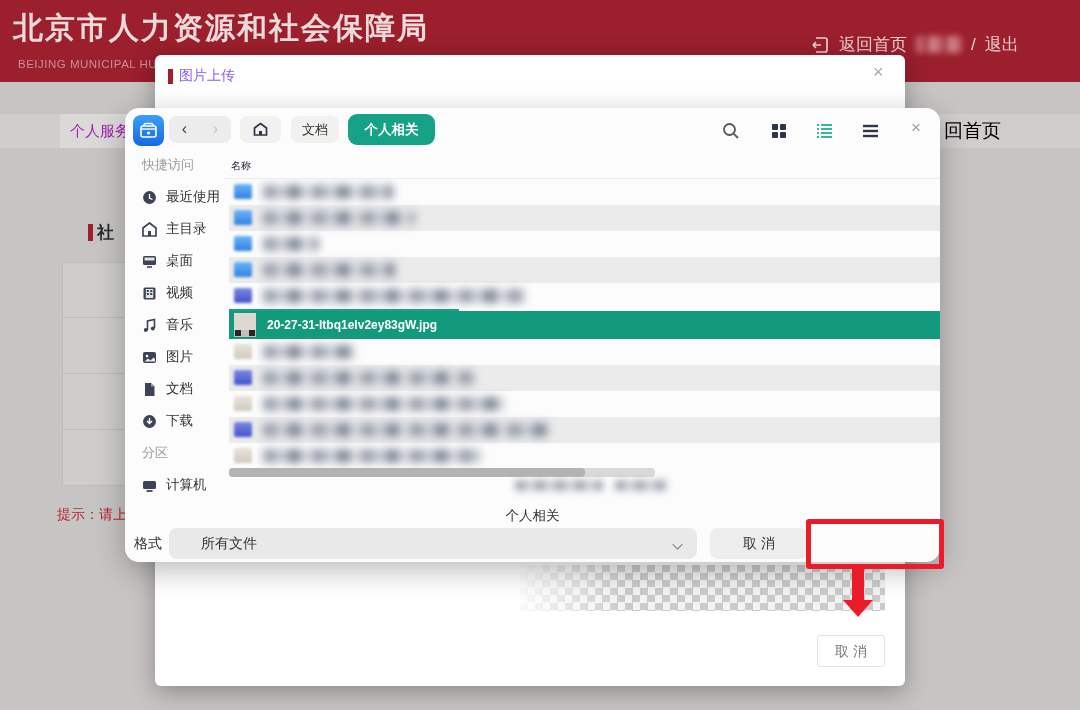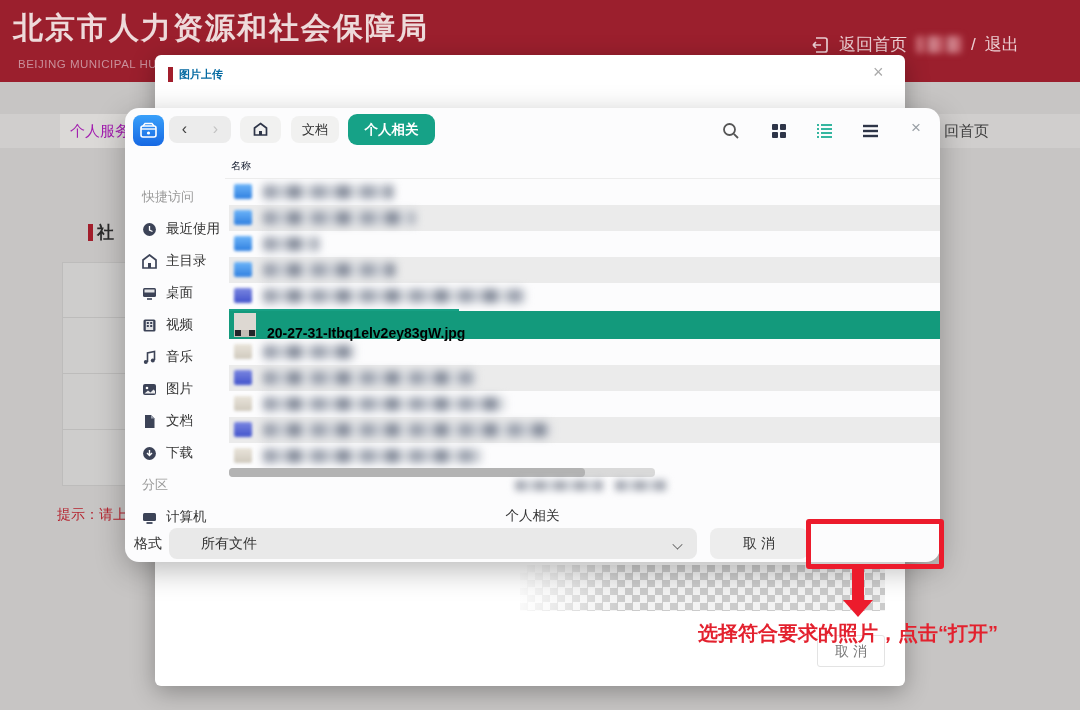--- a/index.html
+++ b/index.html
@@ -11,34 +11,34 @@
   .hdr { position:absolute; left:0; top:0; width:1080px; height:82px; background:#9b1f2d; z-index:1; }
   .hdr-title { position:absolute; left:13px; top:8px; font-size:30px; font-weight:bold; color:#eedada; letter-spacing:2px; }
   .hdr-sub { position:absolute; left:18px; top:58px; font-size:11.5px; color:#c98f9a; letter-spacing:.5px; }
   .hdr-right { position:absolute; left:810px; top:33px; display:flex; align-items:center; gap:9px; color:#eccfd3; font-size:17px; }
   .blur-user { width:46px; height:17px; border-radius:2px; background:repeating-linear-gradient(90deg,#c96a74 0 7px,#a93845 7px 13px,#d08a92 13px 19px); filter:blur(3px); }
 
   
   .strip { position:absolute; left:0; top:114px; width:1080px; height:34px; background:#d0cecd; z-index:1; }
   .tab-personal { position:absolute; left:60px; top:0; width:95px; height:34px; background:#dbd9d7; overflow:hidden; }
   .tab-personal span { display:block; padding-left:10px; line-height:34px; font-size:15px; color:#a21caf; white-space:nowrap; }
-  .strip-home { position:absolute; left:944px; top:0; line-height:34px; font-size:15px; color:#404040; white-space:nowrap; }
+  .strip-home { position:absolute; left:944px; top:0; line-height:34px; font-size:19px; color:#000000; white-space:nowrap; }
   .page-table { position:absolute; left:62px; top:262px; width:100px; z-index:1; }
   .page-table .cell { width:100px; height:56px; background:#cecdcc; border:1px solid #bdbcbb; border-top:none; }
   .page-table .cell:first-child { border-top:1px solid #bdbcbb; }
   .page-section { position:absolute; left:88px; top:221px; display:flex; align-items:center; gap:4px; z-index:1; }
   .redbar { width:5px; height:17px; background:#a21e2c; }
   .page-section span { font-size:17px; font-weight:bold; color:#2b2b2b; }
   .page-hint { position:absolute; left:57px; top:506px; font-size:14px; color:#b5242f; z-index:1; white-space:nowrap; }
 
   
   .modal { position:absolute; left:155px; top:55px; width:750px; height:631px; background:#fff; border-radius:6px; box-shadow:0 6px 24px rgba(0,0,0,.30); z-index:5; }
   .modal-titlebar { position:absolute; left:13px; top:12px; display:flex; align-items:center; gap:6px; }
   .modal-titlebar .redbar { height:15px; }
-  .modal-titlebar span { font-size:11px; font-weight:bold; color:#0369a1; }
+  .modal-titlebar span { font-size:14px; font-weight:normal; color:#8b5cf6; }
   .modal-close { position:absolute; left:718px; top:7px; font-size:18px; color:#aaa; cursor:pointer; }
   .checker { position:absolute; left:365px; top:510px; width:365px; height:46px;
     background:repeating-conic-gradient(#cbcbcb 0 25%, #f3f3f3 0 50%);
     background-size:15px 15px; }
   .checker-fade { position:absolute; inset:0; background:linear-gradient(100deg, rgba(255,255,255,.95) 0%, rgba(255,255,255,0) 30%); }
   .modal-cancel { position:absolute; left:662px; top:580px; width:68px; height:32px; background:#fff; border:1px solid #e3e3e3; border-radius:3px; font-size:14px; color:#777; text-align:center; line-height:30px; }
 
   
   .picker { position:absolute; left:125px; top:108px; width:815px; height:454px; background:#fcfcfd; border-radius:14px; box-shadow:0 8px 30px rgba(0,0,0,.28); z-index:10; }
   .app-icon { position:absolute; left:8px; top:7px; width:31px; height:31px; border-radius:8px; background:linear-gradient(180deg,#39a0fa,#1668e3); display:flex; align-items:center; justify-content:center; }
@@ -50,41 +50,41 @@
   .btn-home { left:115px; width:41px; }
   .btn-docs { left:166px; width:48px; }
   .btn-current { position:absolute; left:223px; top:6px; width:87px; height:31px; background:#16a287; border-radius:9px; color:#fff; font-size:13.5px; font-weight:bold; display:flex; align-items:center; justify-content:center; }
   .tb-icon { position:absolute; top:13px; }
   .picker-close { position:absolute; left:786px; top:10px; font-size:17px; color:#9aa0a6; }
 
   .col-name { position:absolute; left:106px; top:51px; font-size:10px; color:#0f172a;font-family:Liberation Mono, monospace; }
   .col-rule { position:absolute; left:100px; top:70px; width:715px; border-top:1px solid #ececec; }
 
   
-  .sb { position:absolute; left:17px; top:73px; width:86px; }
+  .sb { position:absolute; left:17px; top:41px; width:86px; }
   .sb-head { font-size:13px; color:#9a9a9a; height:32px; line-height:32px; }
   .sb-item { display:flex; align-items:center; gap:9px; height:32px; }
   .sb-item span { font-size:13.5px; color:#333; white-space:nowrap; }
 
   
   .list { position:absolute; left:104px; top:71px; width:711px; height:292px; overflow:hidden; }
   .frow { position:absolute; left:0; width:711px; height:26px; }
   .frow .ficon { position:absolute; left:5px; top:5px; width:18px; height:15px; border-radius:2px; filter:blur(1.5px); }
   .ficon-blue { background:linear-gradient(180deg,#6cb4f8,#2f7fe0); }
   .ficon-indigo { background:linear-gradient(180deg,#7a86e0,#4253cc); }
   .ficon-pale { background:linear-gradient(180deg,#e9e4da,#cfc9bd); }
   .blur-bar { position:absolute; top:6px; height:14px; border-radius:2px;
     background:repeating-linear-gradient(90deg,#9ba1ae 0 13px,#c6cad1 13px 25px,#848b9a 25px 38px,#d4d7dc 38px 49px);
     filter:blur(4px); }
   .teal-underline { position:absolute; left:0; top:130px; width:230px; height:2px; background:#18a185; }
   .frow-selected { position:absolute; left:0; top:132px; width:711px; height:28px; background:#139a7c; }
   .thumb { position:absolute; left:5px; top:2px; width:22px; height:24px; background:linear-gradient(180deg,#ddd8d2 0 70%,#c4beb6 70% 100%); filter:blur(.7px); }
   .thumb:before, .thumb:after { content:""; position:absolute; bottom:1px; width:6px; height:6px; background:#23262b; }
   .thumb:before { left:1px; } .thumb:after { right:1px; }
-  .sel-name { position:absolute; left:38px; top:8px; line-height:28px; font-size:14px; font-weight:bold; color:#000000; white-space:nowrap; }
+  .sel-name { position:absolute; left:38px; top:0; line-height:28px; font-size:12px; font-weight:bold; color:#ffffff; white-space:nowrap; }
 
   .hscroll-track { position:absolute; left:104px; top:360px; width:426px; height:9px; background:#d9d9d9; border-radius:4px; }
   .hscroll-thumb { position:absolute; left:104px; top:360px; width:356px; height:9px; background:#b3b3b3; border-radius:4px; }
   .blur-bit { position:absolute; height:11px; border-radius:2px; background:repeating-linear-gradient(90deg,#a7abb5 0 10px,#cdd0d6 10px 20px); filter:blur(3.5px); }
 
   .cur-folder { position:absolute; left:0; right:0; top:399px; text-align:center; font-size:13.5px; color:#333; }
 
   .fmt-label { position:absolute; left:9px; top:427px; font-size:14px; color:#333; }
   .fmt-select { position:absolute; left:44px; top:420px; width:528px; height:31px; background:#e9e9e9; border-radius:8px; }
   .fmt-select span { position:absolute; left:32px; line-height:31px; font-size:14px; color:#333; }
@@ -381,15 +381,14 @@
     <div class="fmt-select">
       <span>所有文件</span>
       <div class="chev"></div>
     </div>
     <div class="pk-cancel">取 消</div>
   </div>
 
   <div class="hl-rect"></div>
   <div class="arrow-stem"></div>
   <div class="arrow-head"></div>
-  <div class="annotation">选择符合要求的照片，点击“打开”</div>
 
 </div>
 
 </body></html>

